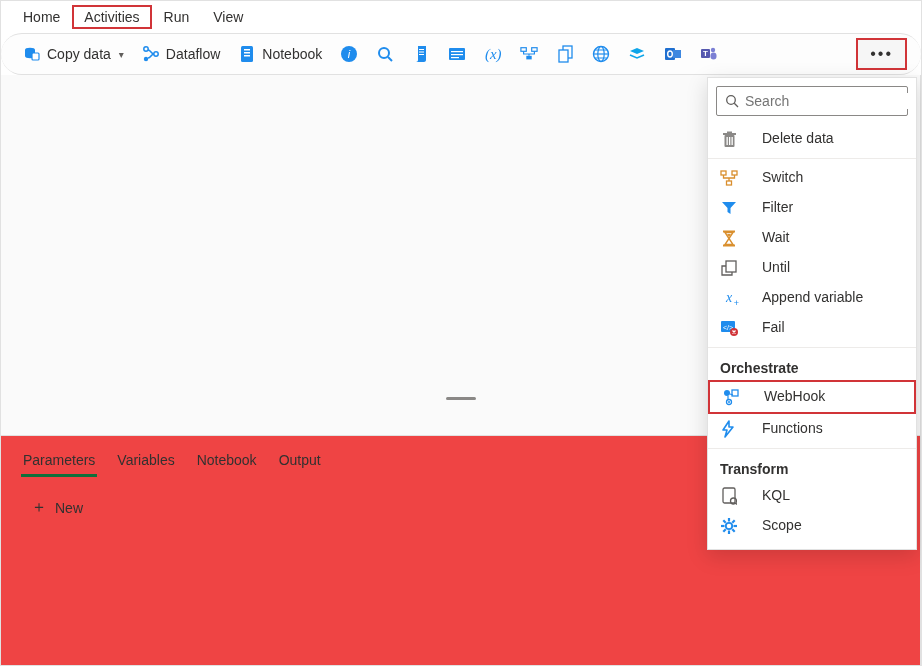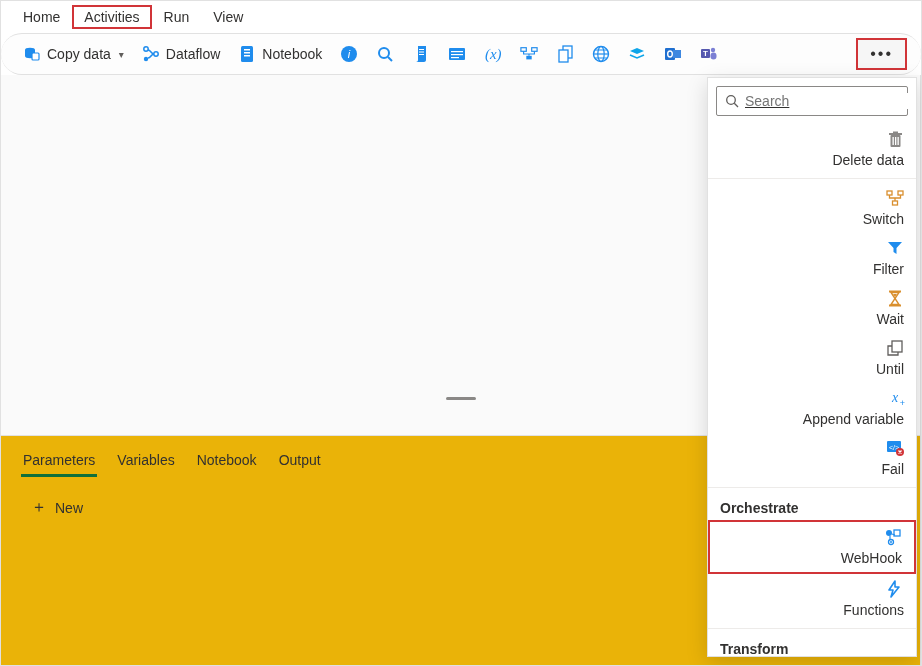--- a/index.html
+++ b/index.html
@@ -16,33 +16,33 @@
   .tool-text { font-size: 14px; }
   .chev { font-size: 10px; color: #605e5c; margin-left: 2px; }
   .icon-only { padding: 4px 8px; }
   .ellipsis-btn { border: 2px solid #d13438; padding: 6px 12px; font-size: 16px; letter-spacing: 2px; background:#f6f6f6; line-height:1;}
 
   .main { position: relative; display: flex; height: calc(100% - 74px); }
   .canvas { flex: 1; background: #fafafa; border-right: 1px solid #e1e1e1; display:flex; flex-direction:column;}
   .canvas-area { flex:1; }
   .splitter { height:4px; display:flex; justify-content:center; align-items:center;}
   .splitter::before{content:""; width:30px; height:3px; background:#8a8886; border-radius:2px;}
-  .bottom-panel { height: 230px; background:#eab308; border-top:1px solid #e1e1e1;margin-top:35px; }
+  .bottom-panel { height: 230px; background:#ef4444; border-top:1px solid #e1e1e1;margin-top:35px; }
   .btabs { display:flex; gap:18px; padding:10px 20px 0 20px; }
   .btab { padding:6px 2px; cursor:pointer; font-size:14px;}
   .btab.active { border-bottom:3px solid #0f703b; font-weight:400;}
   .new-row { display:flex; align-items:center; gap:8px; padding:20px 30px; color:#323130; cursor:pointer;}
   .plus { font-size:16px; width:16px; text-align:center;}
 
   .flyout { position:absolute; right:4px; top:2px; width:210px; background:#fff; border:1px solid #e1e1e1; box-shadow:0 6px 20px rgba(0,0,0,0.15); padding-bottom:8px; max-height:580px; overflow:auto;}
-  .search-wrap { padding:8px;text-decoration:underline; }
+  .search-wrap { padding:8px; }
   .search { display:flex; align-items:center; border:1px solid #8a8886; border-radius:2px; height:30px; padding:0 8px; gap:6px;}
   .search input { border:none; outline:none; flex:1; font-size:14px;}
   .section-head { font-weight:600; padding:8px 12px 4px 12px; font-size:14px;}
-  .menu-item { display:flex; align-items:flex-end; gap:4px; padding:6px 12px; cursor:pointer;flex-direction:column;}
+  .menu-item { display:flex; align-items:flex-start; gap:24px; padding:6px 12px; cursor:pointer;}
   .menu-icon { width:18px; height:18px; display:flex; align-items:center; justify-content:center; flex-shrink:0;}
   .hr { height:1px; background:#edebe9; margin:4px 0;}
   .menu-item.boxed { border:2px solid #d13438; }
 
   svg { display:block; }
 </style>
 </head>
 <body>
 
 <div class="top-tabs">

